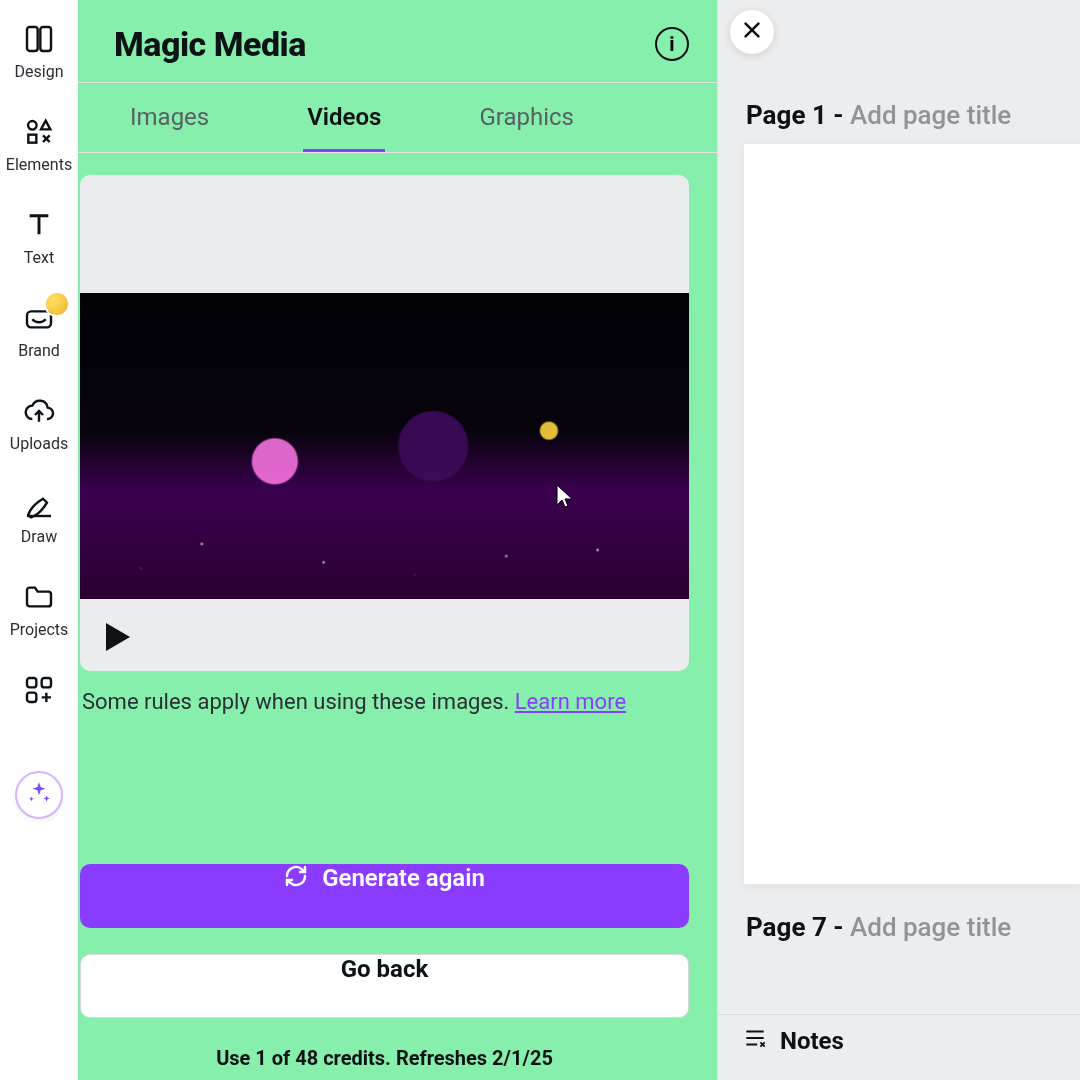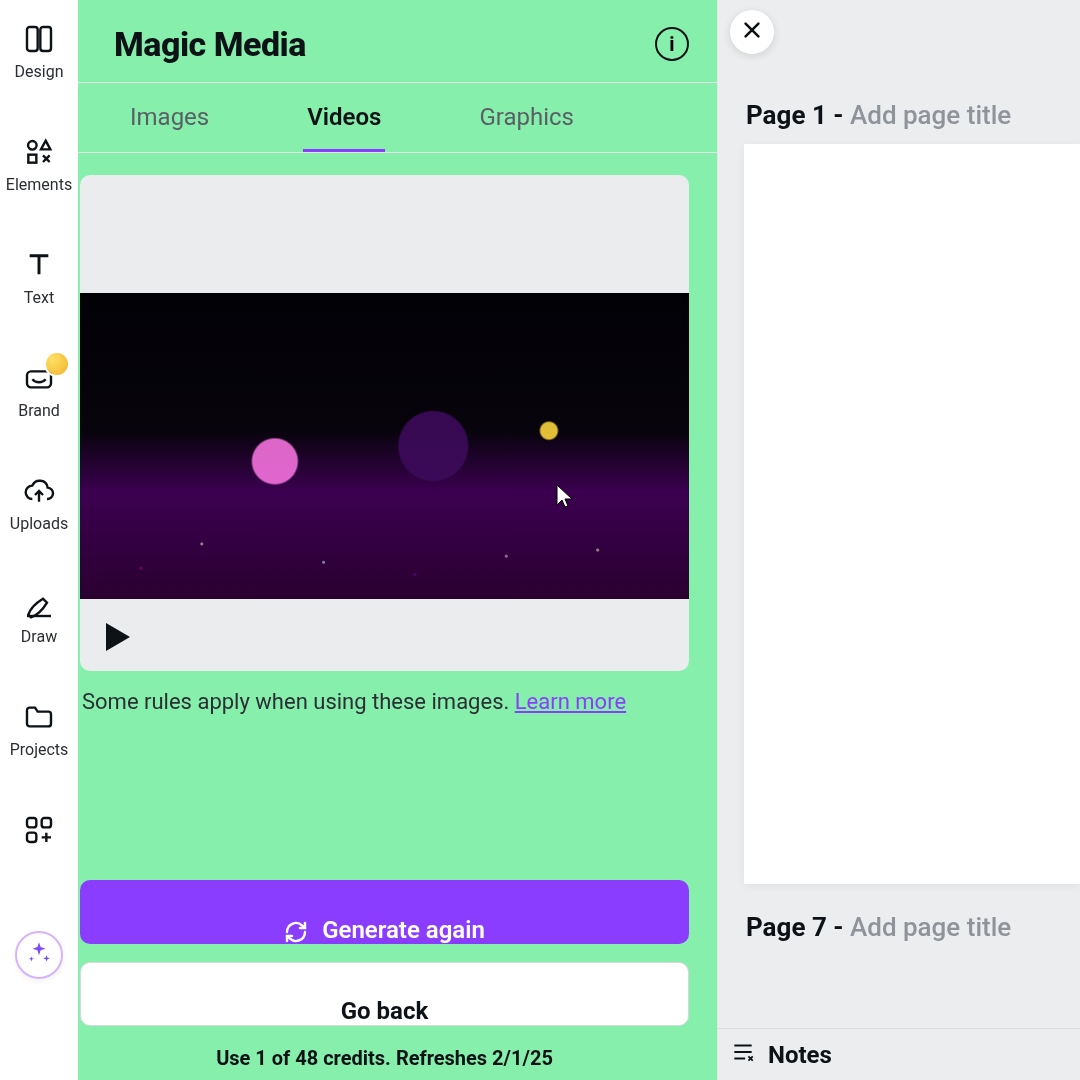--- a/index.html
+++ b/index.html
@@ -1,19 +1,19 @@
 <!DOCTYPE html>
 <html><head>
 <meta charset="utf-8">
 <style>
   * { box-sizing: border-box; margin: 0; padding: 0; font-family: -apple-system, BlinkMacSystemFont, "Segoe UI", Roboto, Helvetica, Arial, sans-serif; }
   body { width: 1080px; height: 1080px; overflow: hidden; background: #fff; display: flex; }
 
   
-  .toolrail { width: 78px; background: #fff; display: flex; flex-direction: column; align-items: center; padding-top: 22px; gap: 54px; flex-shrink: 0; overflow: hidden; }
+  .toolrail { width: 78px; background: #fff; display: flex; flex-direction: column; align-items: center; padding-top: 22px; gap: 34px; flex-shrink: 0; overflow: hidden; }
   .tool { display: flex; flex-direction: column; align-items: center; gap: 6px; cursor: pointer; color: #0d1216; width: 100%; }
   .tool-icon { width: 34px; height: 34px; display: flex; align-items: center; justify-content: center; position: relative; }
   .tool-label { font-size: 16px; font-weight: 400; color: #2b2f33; }
   .badge-dot { position: absolute; top: -8px; right: -12px; width: 22px; height: 22px; border-radius: 50%; background: radial-gradient(circle at 30% 30%, #ffe066, #f0b429); box-shadow: 0 0 0 2px #fff; }
   .fab { width: 48px; height: 48px; border-radius: 50%; border: 2px solid #d5b3ff; background: #fff; display: flex; align-items: center; justify-content: center; margin-top: 30px; box-shadow: 0 2px 6px rgba(0,0,0,0.06); }
 
   
   .panel { width: 640px; background: #86efac; border-right: 1px solid #e4e4e6; display: flex; flex-direction: column; flex-shrink: 0; }
   .panel-header { display: flex; align-items: center; justify-content: space-between; padding: 24px 28px 18px 36px; }
   .panel-title { font-size: 34px; font-weight: 800; color: #0d1216; letter-spacing: -0.5px; }
@@ -54,35 +54,35 @@
   .cursor-pointer { position:absolute; left: 78%; top: 62%; width: 20px; height: 26px; }
   .play-row { padding: 24px 26px 20px 26px; }
   .play-triangle { width: 0; height: 0; border-left: 24px solid #0d1216; border-top: 14px solid transparent; border-bottom: 14px solid transparent; cursor: pointer; }
 
   
   .disclaimer { font-size: 22px; color: #2b2f33; padding: 16px 2px 0 2px; line-height: 1.4; }
   .disclaimer a { color: #8b3dff; text-decoration: underline; cursor: pointer; }
 
   
   .footer { padding: 16px 28px 10px 2px; }
-  .btn { width: 100%; height: 64px; border-radius: 10px; font-size: 24px; font-weight: 600; display: flex; align-items: flex-end; justify-content: center; gap: 14px; cursor: pointer; border: none; margin-bottom: 18px; }
+  .btn { width: 100%; height: 64px; border-radius: 10px; font-size: 24px; font-weight: 600; display: flex; align-items: flex-start; justify-content: center; gap: 14px; cursor: pointer; border: none; margin-bottom: 26px; }
   .btn-primary { background: #8b3dff; color: #fff; }
   .btn-secondary { background: #fff; color: #0d1216; border: 1px solid #d5d8dc; font-weight: 700; }
   .refresh-icon { width: 24px; height: 24px; }
   .credits { text-align: center; font-size: 20px; font-weight: 700; color: #0d1216; padding-top: 2px; }
 
   
   .canvas { flex: 1; background: #ecedee; position: relative; padding: 0; overflow: hidden; }
   .close-btn { position: absolute; top: 10px; left: 12px; width: 44px; height: 44px; border-radius: 50%; background: #fff; display: flex; align-items: center; justify-content: center; cursor: pointer; box-shadow: 0 2px 8px rgba(0,0,0,0.12); }
   .page-block { padding: 0 0 0 0; }
   .page-label { font-size: 26px; font-weight: 700; color: #0d1216; padding: 100px 0 14px 28px; }
   .page-label .title-placeholder { color: #8f949b; font-weight: 500; }
   .page-canvas { background: #fff; margin-left: 26px; height: 740px; box-shadow: 0 2px 10px rgba(0,0,0,0.05); }
   .page-label.page2 { padding-top: 28px; }
-  .notes-bar { position: absolute; bottom: 0; left: 0; right: 0; height: 52px; border-top: 1px solid #d8dadd; display: flex; align-items: center; padding-left: 12px; gap: 12px; font-size: 24px; font-weight: 700; color: #0d1216; background: #ecedee; cursor: pointer; }
+  .notes-bar { position: absolute; bottom: 14px; left: 0; right: 0; height: 52px; border-top: 1px solid #d8dadd; display: flex; align-items: center; padding-left: 24px; gap: 12px; font-size: 24px; font-weight: 700; color: #0d1216; background: #ecedee; cursor: pointer; }
 </style>
 </head>
 <body>
 
 <div class="toolrail">
   <div class="tool">
     <span class="tool-icon">
       <svg viewBox="0 0 24 24" width="32" height="32" fill="none" stroke="#0d1216" stroke-width="1.8">
           <rect x="3" y="3" width="8" height="18" rx="2"></rect>
           <rect x="13" y="3" width="8" height="18" rx="2"></rect>

